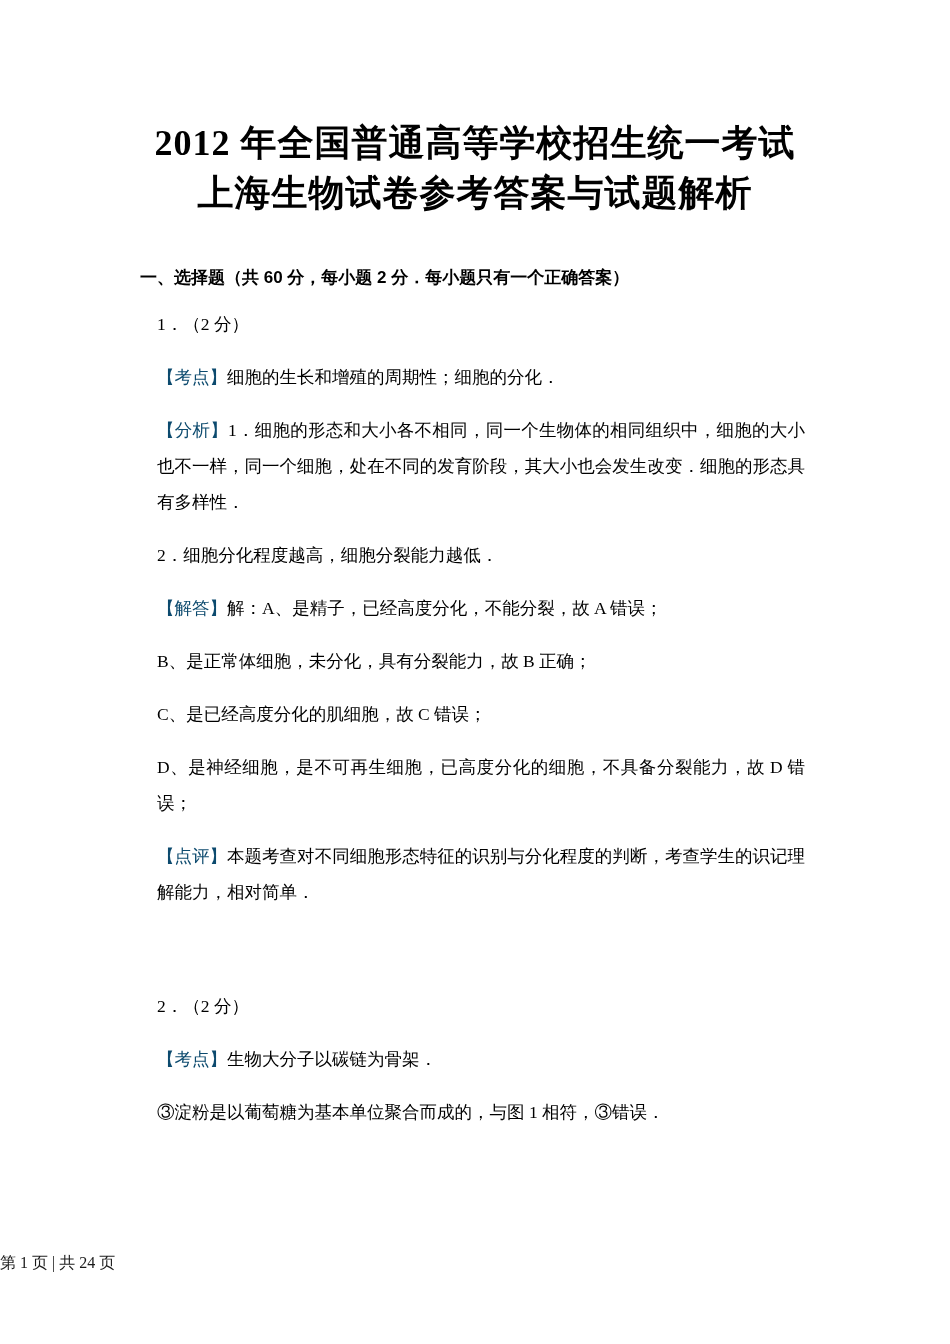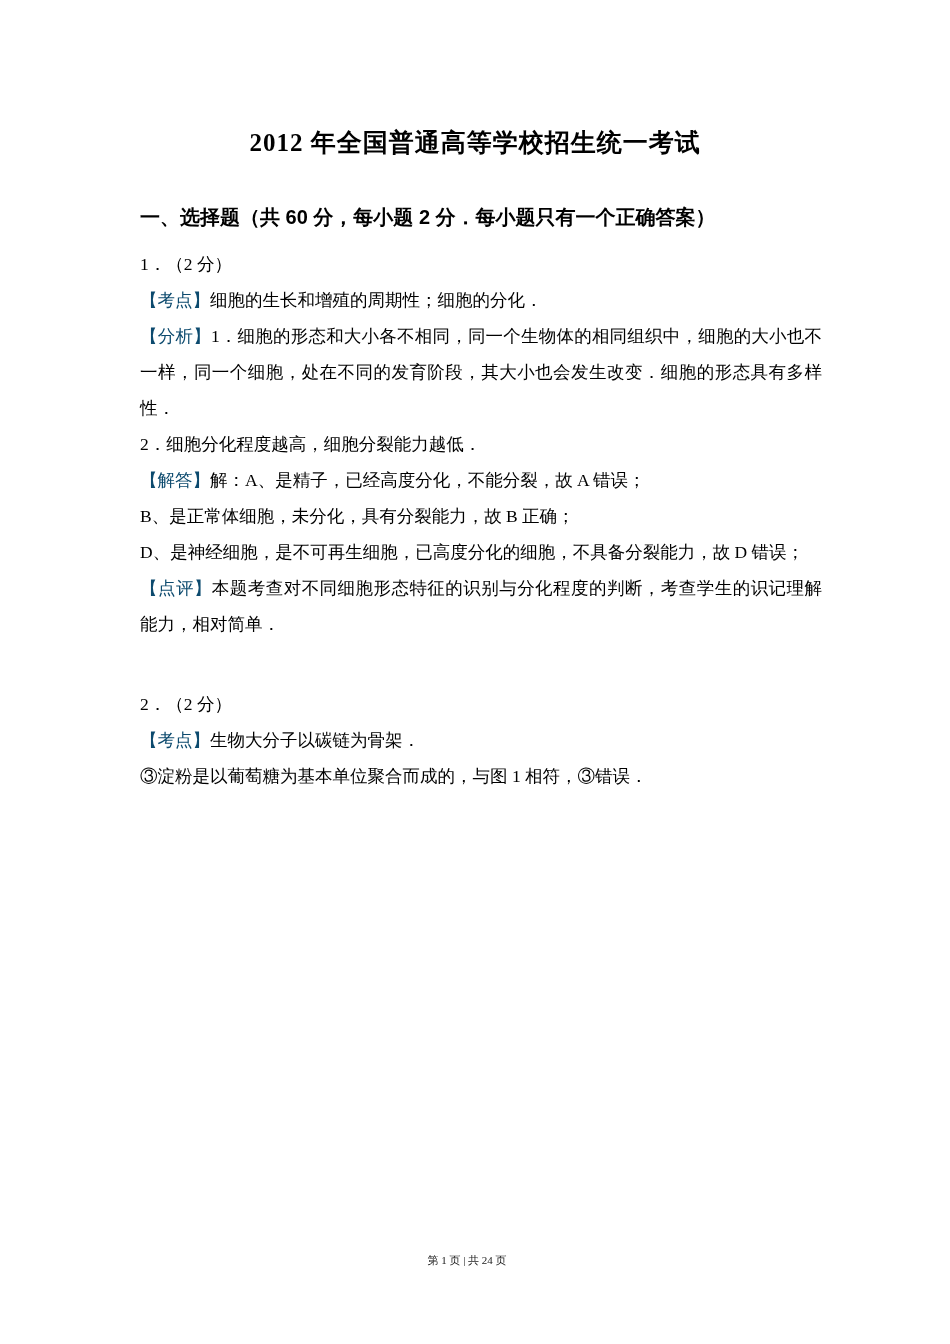--- a/index.html
+++ b/index.html
@@ -9,74 +9,75 @@
     position: relative;
     background: #ffffff;
     color: #000000;
     font-family: "Liberation Serif", "DejaVu Serif", serif;
     overflow: hidden;
   }
   .title-block {
     padding-top: 118px;
     text-align: center;
     font-weight: 700;
-    font-size: 25px;
+    font-size: 36px;
     line-height: 50px;
     letter-spacing: 1px;
   }
   .section-heading {
-    margin: 36px 128px 0 140px;
-    font-size: 20px;
+    margin: 48px 128px 0 140px;
+    font-size: 17px;
     font-weight: 700;
     font-family: "Liberation Sans", "DejaVu Sans", sans-serif;
   }
   .content {
     margin: 15px 128px 0 140px;
     font-size: 17.5px;
     line-height: 36px;
     text-align: justify;
   }
-  .content p { margin: 0; }
+  .content p { margin: 17px; }
   .tag { color: #0c4a6e; }
   .q-gap { height: 44px; }
   .footer {
     position: absolute;
     left: 0;
     right: 16px;
     top: 1253px;
-    text-align: center;
-    font-size: 11px;
+    font-size: 16px;
     color: #1a1a1a;
   }
 </style>
 </head>
 <body>
 
 <div>
 
   <div class="title-block">
     <div>2012 年全国普通高等学校招生统一考试</div>
+    <div>上海生物试卷参考答案与试题解析</div>
   </div>
 
   <div class="section-heading">一、选择题（共 60 分，每小题 2 分．每小题只有一个正确答案）</div>
 
   <div class="content">
 
     <p>1．（2 分）</p>
 
     <p><span class="tag">【考点】</span><span>细胞的生长和增殖的周期性；细胞的分化．</span></p>
 
     <p><span class="tag">【分析】</span><span>1．细胞的形态和大小各不相同，同一个生物体的相同组织中，细胞的大小也不一样，同一个细胞，处在不同的发育阶段，其大小也会发生改变．细胞的形态具有多样性．</span></p>
 
     <p><span>2．细胞分化程度越高，细胞分裂能力越低．</span></p>
 
     <p><span class="tag">【解答】</span><span>解：A、是精子，已经高度分化，不能分裂，故 A 错误；</span></p>
 
     <p><span>B、是正常体细胞，未分化，具有分裂能力，故 B 正确；</span></p>
 
+    <p><span>C、是已经高度分化的肌细胞，故 C 错误；</span></p>
 
     <p><span>D、是神经细胞，是不可再生细胞，已高度分化的细胞，不具备分裂能力，故 D 错误；</span></p>
 
 
     <p><span class="tag">【点评】</span><span>本题考查对不同细胞形态特征的识别与分化程度的判断，考查学生的识记理解能力，相对简单．</span></p>
 
     <div class="q-gap"></div>
 
     <p>2．（2 分）</p>
 

